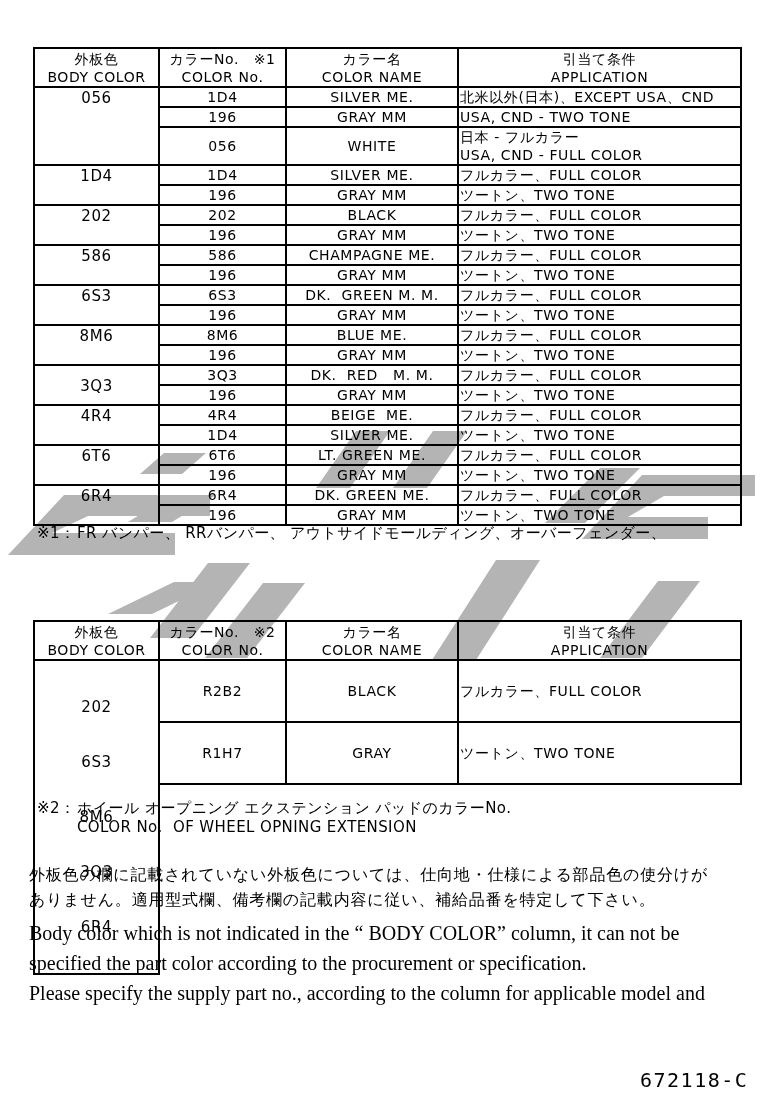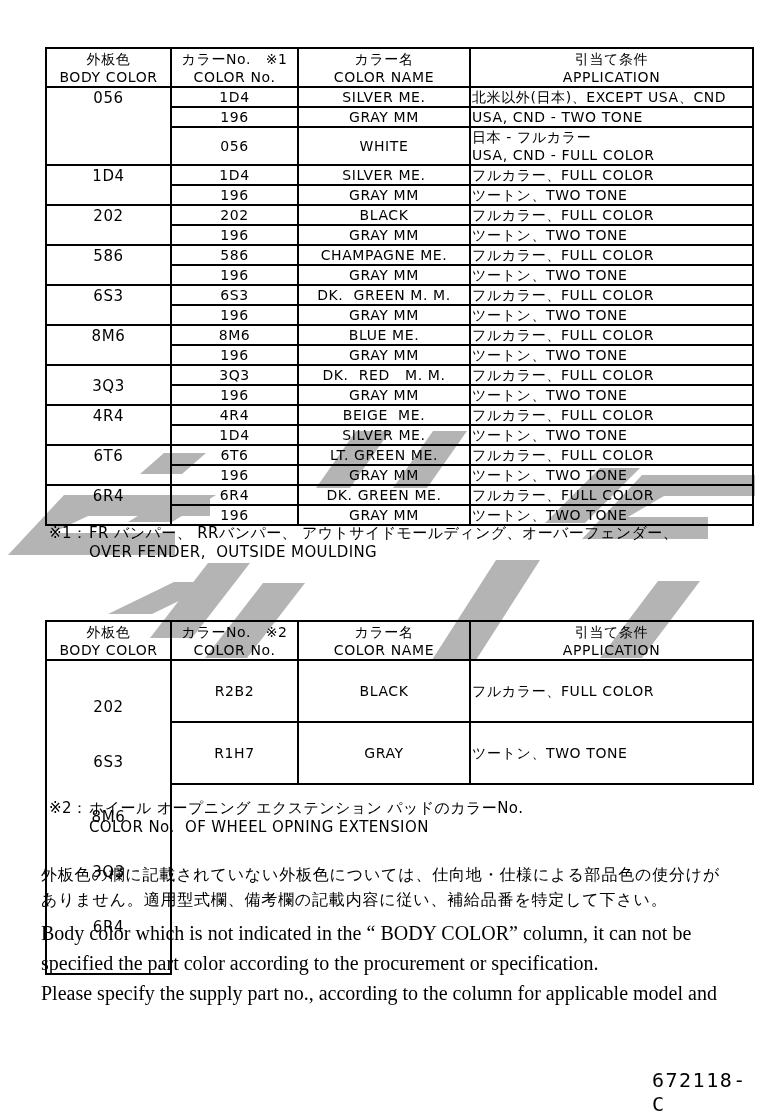--- a/index.html
+++ b/index.html
@@ -1,21 +1,21 @@
 <!DOCTYPE html>
 <html><head>
 <meta charset="utf-8">
 <style>
   html,body { margin:0; padding:0; }
   body {
     width:760px; height:1112px; position:relative; overflow:hidden;
     background:#ffffff; color:#000;
     font-family:"DejaVu Sans", sans-serif;
   }
-  .fg { position:absolute; z-index:1;margin-left:12px; }
+  .fg { position:absolute; z-index:1; }
 
   
   #watermark { position:absolute; left:0; top:413px; z-index:0; }
 
   
   table.dtable { border-collapse:collapse; table-layout:fixed; background:transparent; }
   #table1 { left:33px; top:47px; }
   #table2 { left:33px; top:620px; }
   .dtable th, .dtable td {
     border:2px solid #000; padding:0 3px;
@@ -206,21 +206,20 @@
     <td>GRAY MM</td>
     <td class="app">ツートン、TWO TONE</td>
   </tr>
 </tbody>
   </table>
 
 <div class="note fg" id="note1">
   <div class="note-label">※1：</div>
   <div class="note-body">
     <div>FR バンパー、 RRバンパー、 アウトサイドモールディング、オーバーフェンダー、</div>
-    <div>OVER FENDER,  OUTSIDE MOULDING</div>
   </div>
 </div>
 
 <table class="dtable fg" id="table2">
   <colgroup>
       <col style="width:125px">
       <col style="width:127px">
       <col style="width:172px">
       <col style="width:283px">
     </colgroup>

